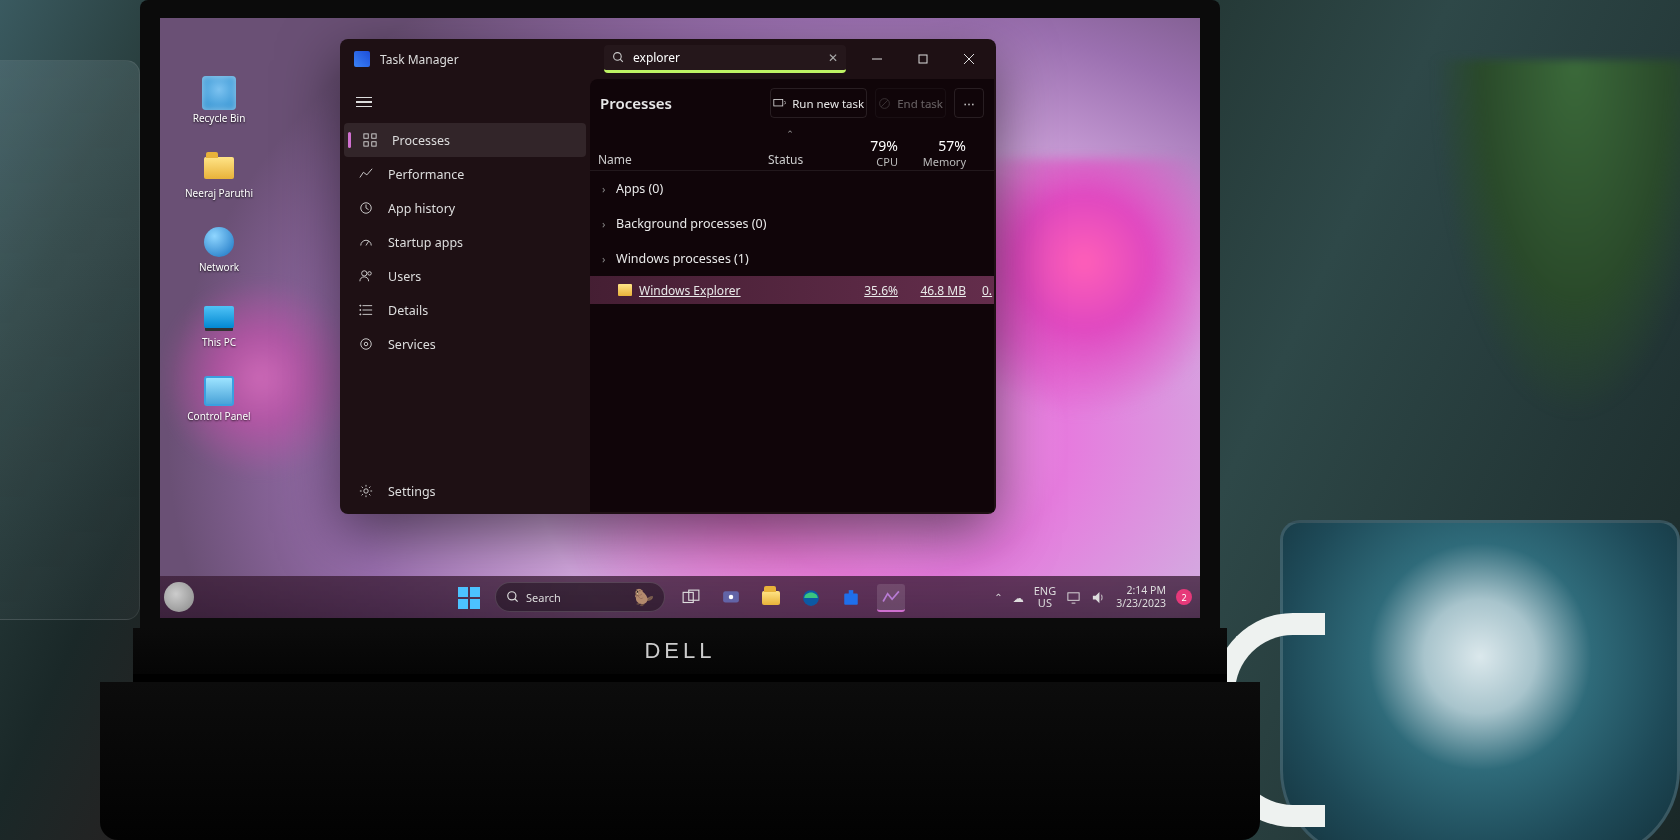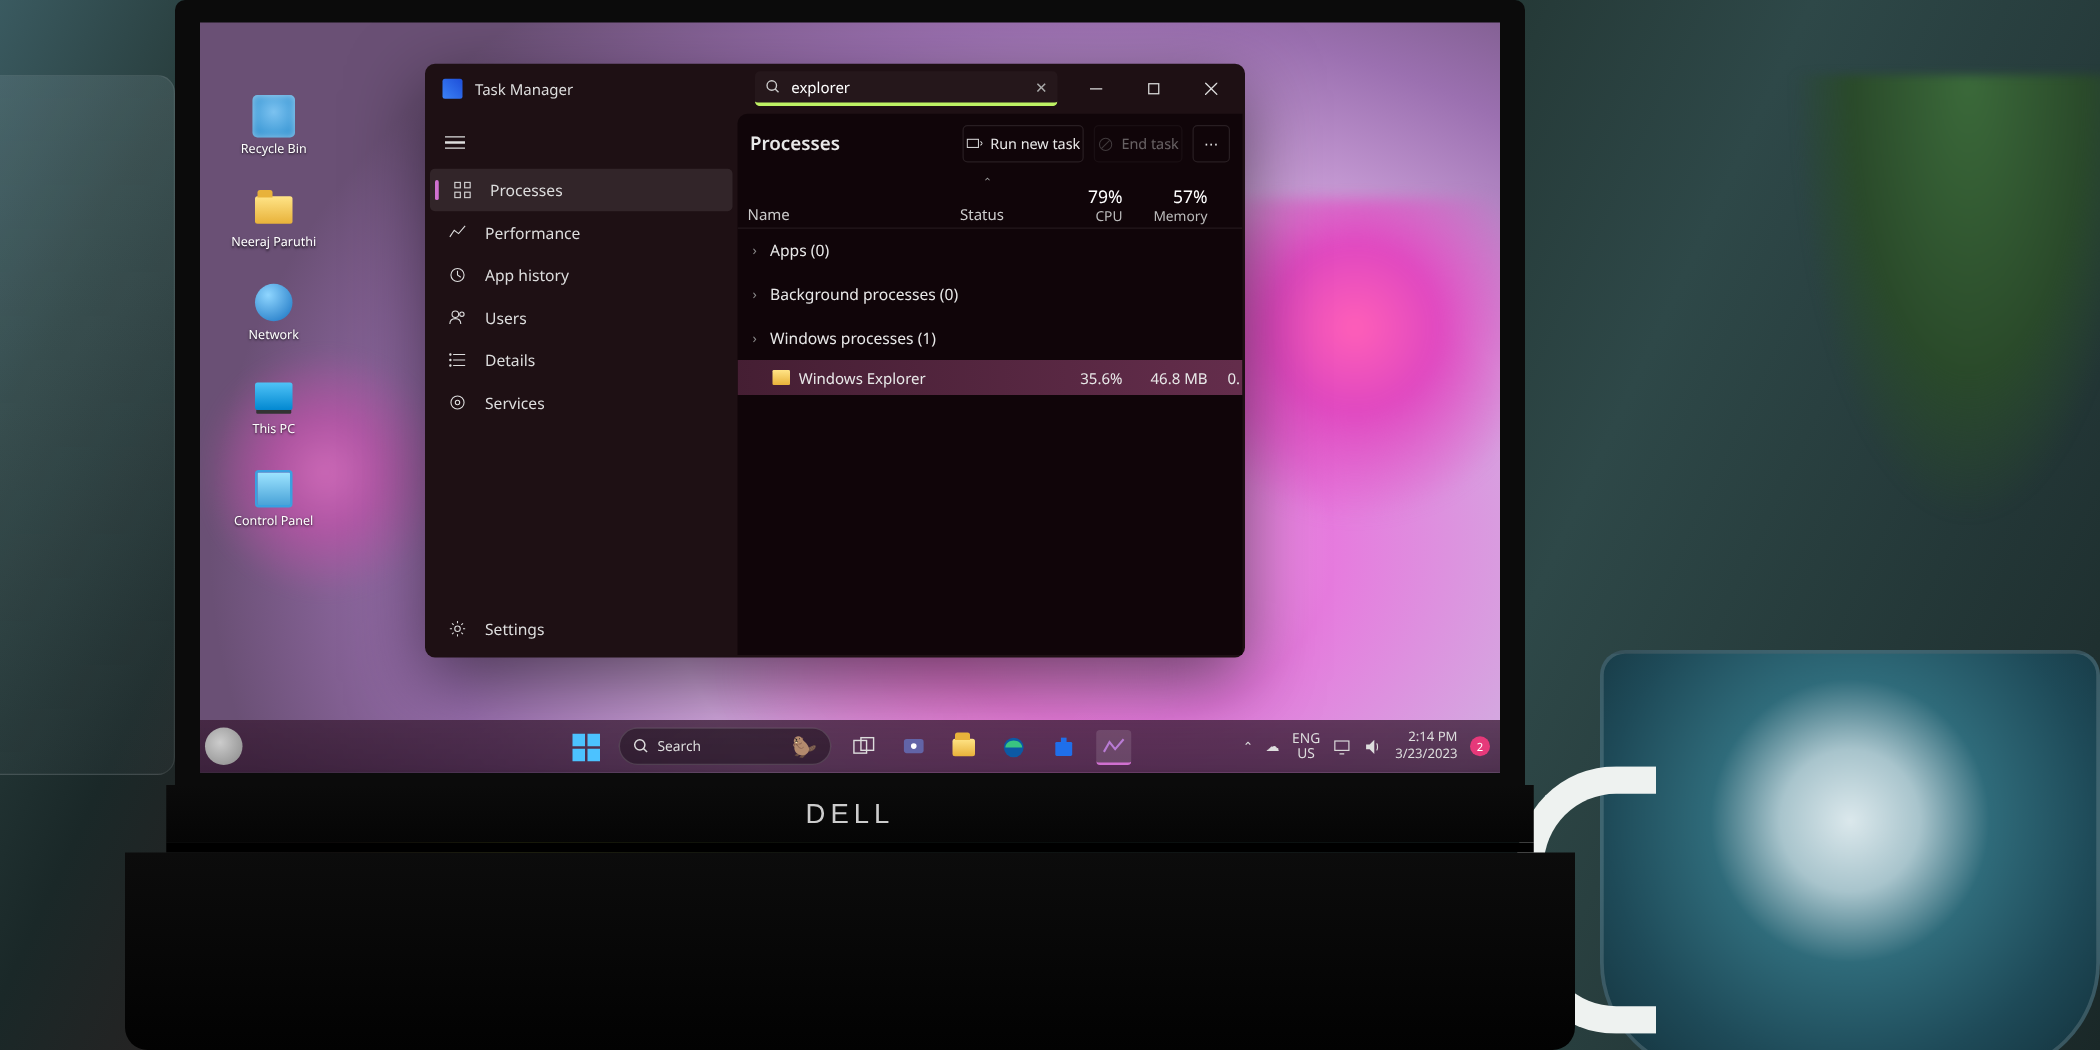--- a/index.html
+++ b/index.html
@@ -73,21 +73,21 @@
   .start-logo { width:22px; height:22px; display:grid; grid-template:1fr 1fr/1fr 1fr; gap:2px;}
   .start-logo span:nth-child(1){background:#4cc2ff;} .start-logo span:nth-child(2){background:#4cc2ff;}
   .start-logo span:nth-child(3){background:#4cc2ff;} .start-logo span:nth-child(4){background:#4cc2ff;}
   .tb-search { width:170px; height:30px; border-radius:15px; background:rgba(0,0,0,.35); display:flex; align-items:center; gap:6px; padding:0 10px; color:#ddd; border:1px solid rgba(255,255,255,.15);}
   .tb-icon { width:28px; height:28px; display:flex; align-items:center; justify-content:center; border-radius:3px; }
   .tb-right { position:absolute; right:8px; display:flex; align-items:center; gap:10px; }
   .tb-right .clock { text-align:right; font-size:10.5px; line-height:1.2; }
   .notif-dot { width:16px; height:16px; border-radius:50%; background:#e6397a; display:flex; align-items:center; justify-content:center; font-size:9px; color:#fff;}
 
   
-  .tm { position:absolute; left:180px; top:33px; width:656px; height:475px;
+  .tm { position:absolute; left:180px; top:21px; width:656px; height:475px;
     background:#1e1014; border-radius:8px; box-shadow:0 20px 60px rgba(0,0,0,.55); display:flex; flex-direction:column; color:#ddd; overflow:hidden;}
   .tm-title { height:40px; display:flex; align-items:center; padding:0 4px; font-size:12px;}
   .tm-title .app-icon{ width:16px;height:16px;margin:0 10px;background:linear-gradient(45deg,#3b82f6,#1d4ed8);border-radius:2px;}
   .tm-search{ margin-left:auto; width:242px; height:28px; background:rgba(255,255,255,.03); border-radius:4px; display:flex; align-items:center; padding:0 8px; gap:8px; border-bottom:3px solid #bef264; margin-right:8px;}
   .tm-search input{ flex:1; background:none; border:none; outline:none; color:#fff; font-size:12px; font-family:inherit;}
   .tm-search .clear{ color:#aaa; cursor:pointer;}
   .win-btns{ display:flex;}
   .win-btn{ width:46px; height:40px; display:flex; align-items:center; justify-content:center; color:#ddd; cursor:pointer;}
 
   .tm-body{ flex:1; display:flex;}
@@ -112,21 +112,21 @@
   .thead{ height:44px; display:grid; grid-template-columns: 170px 84px 62px 68px 16px; align-items:end; padding-bottom:6px; border-bottom:1px solid rgba(255,255,255,.08);}
   .thead > div{ padding:0 8px;}
   .th-name{ color:#ccc;}
   .th-right{ text-align:right; line-height:1.25;}
   .th-right .pct{ font-size:14px; color:#fff;}
   .th-right .lbl{ font-size:11px; color:#bbb;}
   .th-caret{ grid-column:1/-1; text-align:center; color:#999; font-size:9px; height:10px;}
   .grp{ padding:9px 12px; font-size:12.5px; display:flex; align-items:center; gap:6px;}
   .grp::before{ content:"›"; transform:rotate(0); color:#888; font-size:11px; width:8px;}
   .row{ height:28px; display:grid; grid-template-columns:170px 84px 62px 68px 16px; align-items:center;}
-  .row.sel{ background:linear-gradient(90deg, rgba(168,78,130,.35), rgba(168,78,130,.55));}
+  .row.sel{ background:linear-gradient(90deg, rgba(168,78,130,.35), rgba(168,78,130,.55));text-decoration:underline;}
   .row > div{ padding:0 8px;}
   .cell-right{ text-align:right;}
   .proc{ display:flex; align-items:center; gap:7px; padding-left:28px !important;}
   .proc .picon{ width:14px; height:12px; background:linear-gradient(#ffe487,#e8b23a); border-radius:1px;}
 
   svg{display:block;}
 </style>
 </head>
 <body>
 
@@ -231,20 +231,29 @@
               <span>Performance</span>
             </div>
             <div class="nav-item">
               <span class="nicon">
                   <svg width="14" height="14" viewBox="0 0 16 16" fill="none" stroke="#ddd">
                     <circle cx="8" cy="8" r="6"></circle>
                     <polyline points="8,4 8,8 11,10"></polyline>
                   </svg>
                 </span>
               <span>App history</span>
+            </div>
+            <div class="nav-item">
+              <span class="nicon">
+                  <svg width="14" height="14" viewBox="0 0 16 16" fill="none" stroke="#ddd">
+                    <path d="M2 12a6 6 0 0 1 12 0"></path>
+                    <line x1="8" y1="12" x2="11" y2="7"></line>
+                  </svg>
+                </span>
+              <span>Startup apps</span>
             </div>
             <div class="nav-item">
               <span class="nicon">
                   <svg width="14" height="14" viewBox="0 0 16 16" fill="none" stroke="#ddd">
                     <circle cx="6" cy="5" r="3"></circle>
                     <path d="M1 14c0-3 2-5 5-5s5 2 5 5"></path>
                     <circle cx="12" cy="5" r="2"></circle>
                   </svg>
                 </span>
               <span>Users</span>

